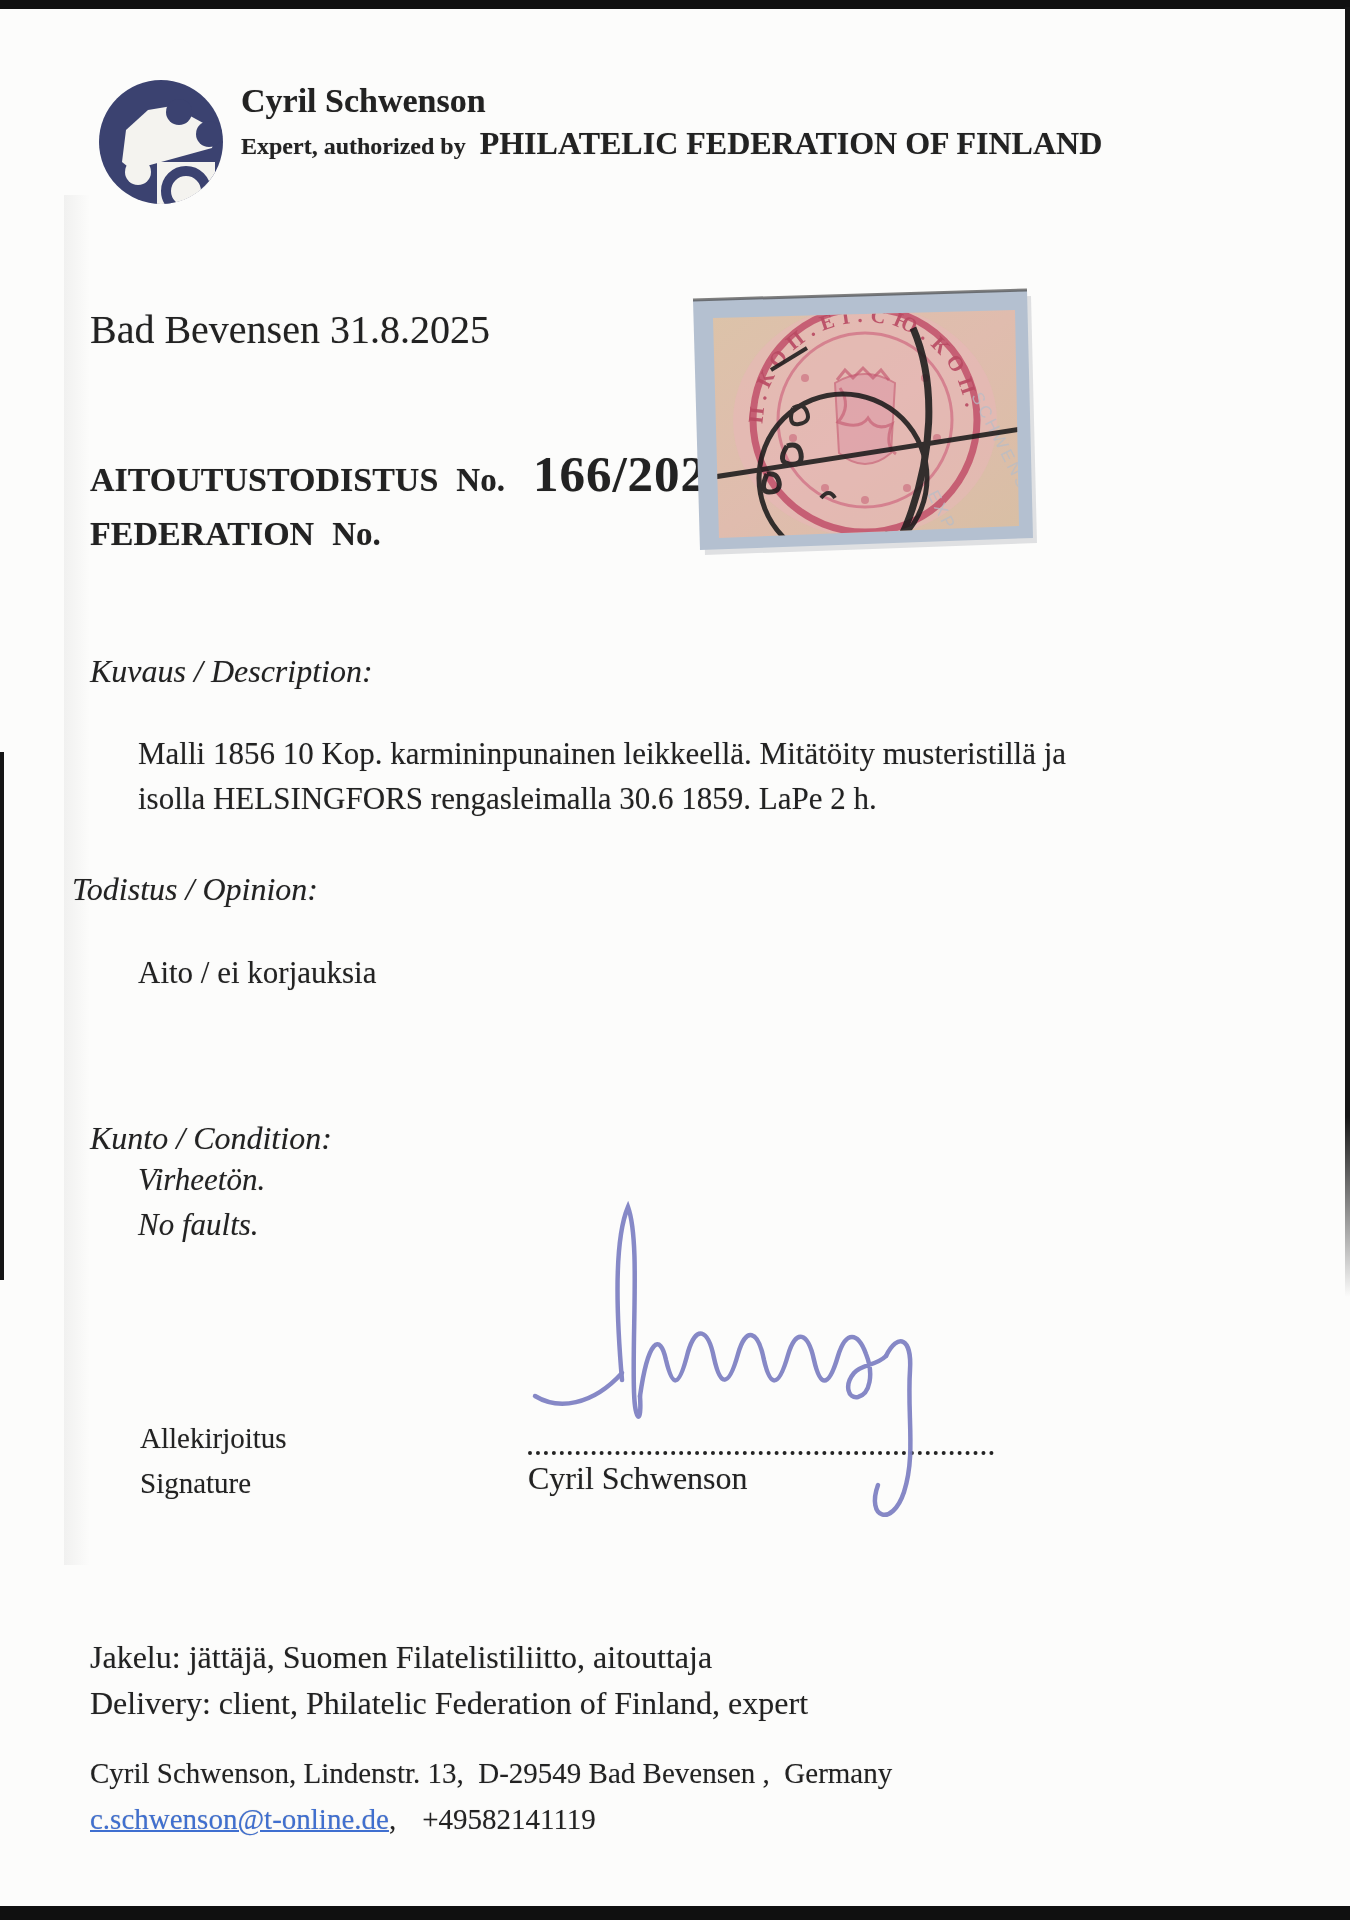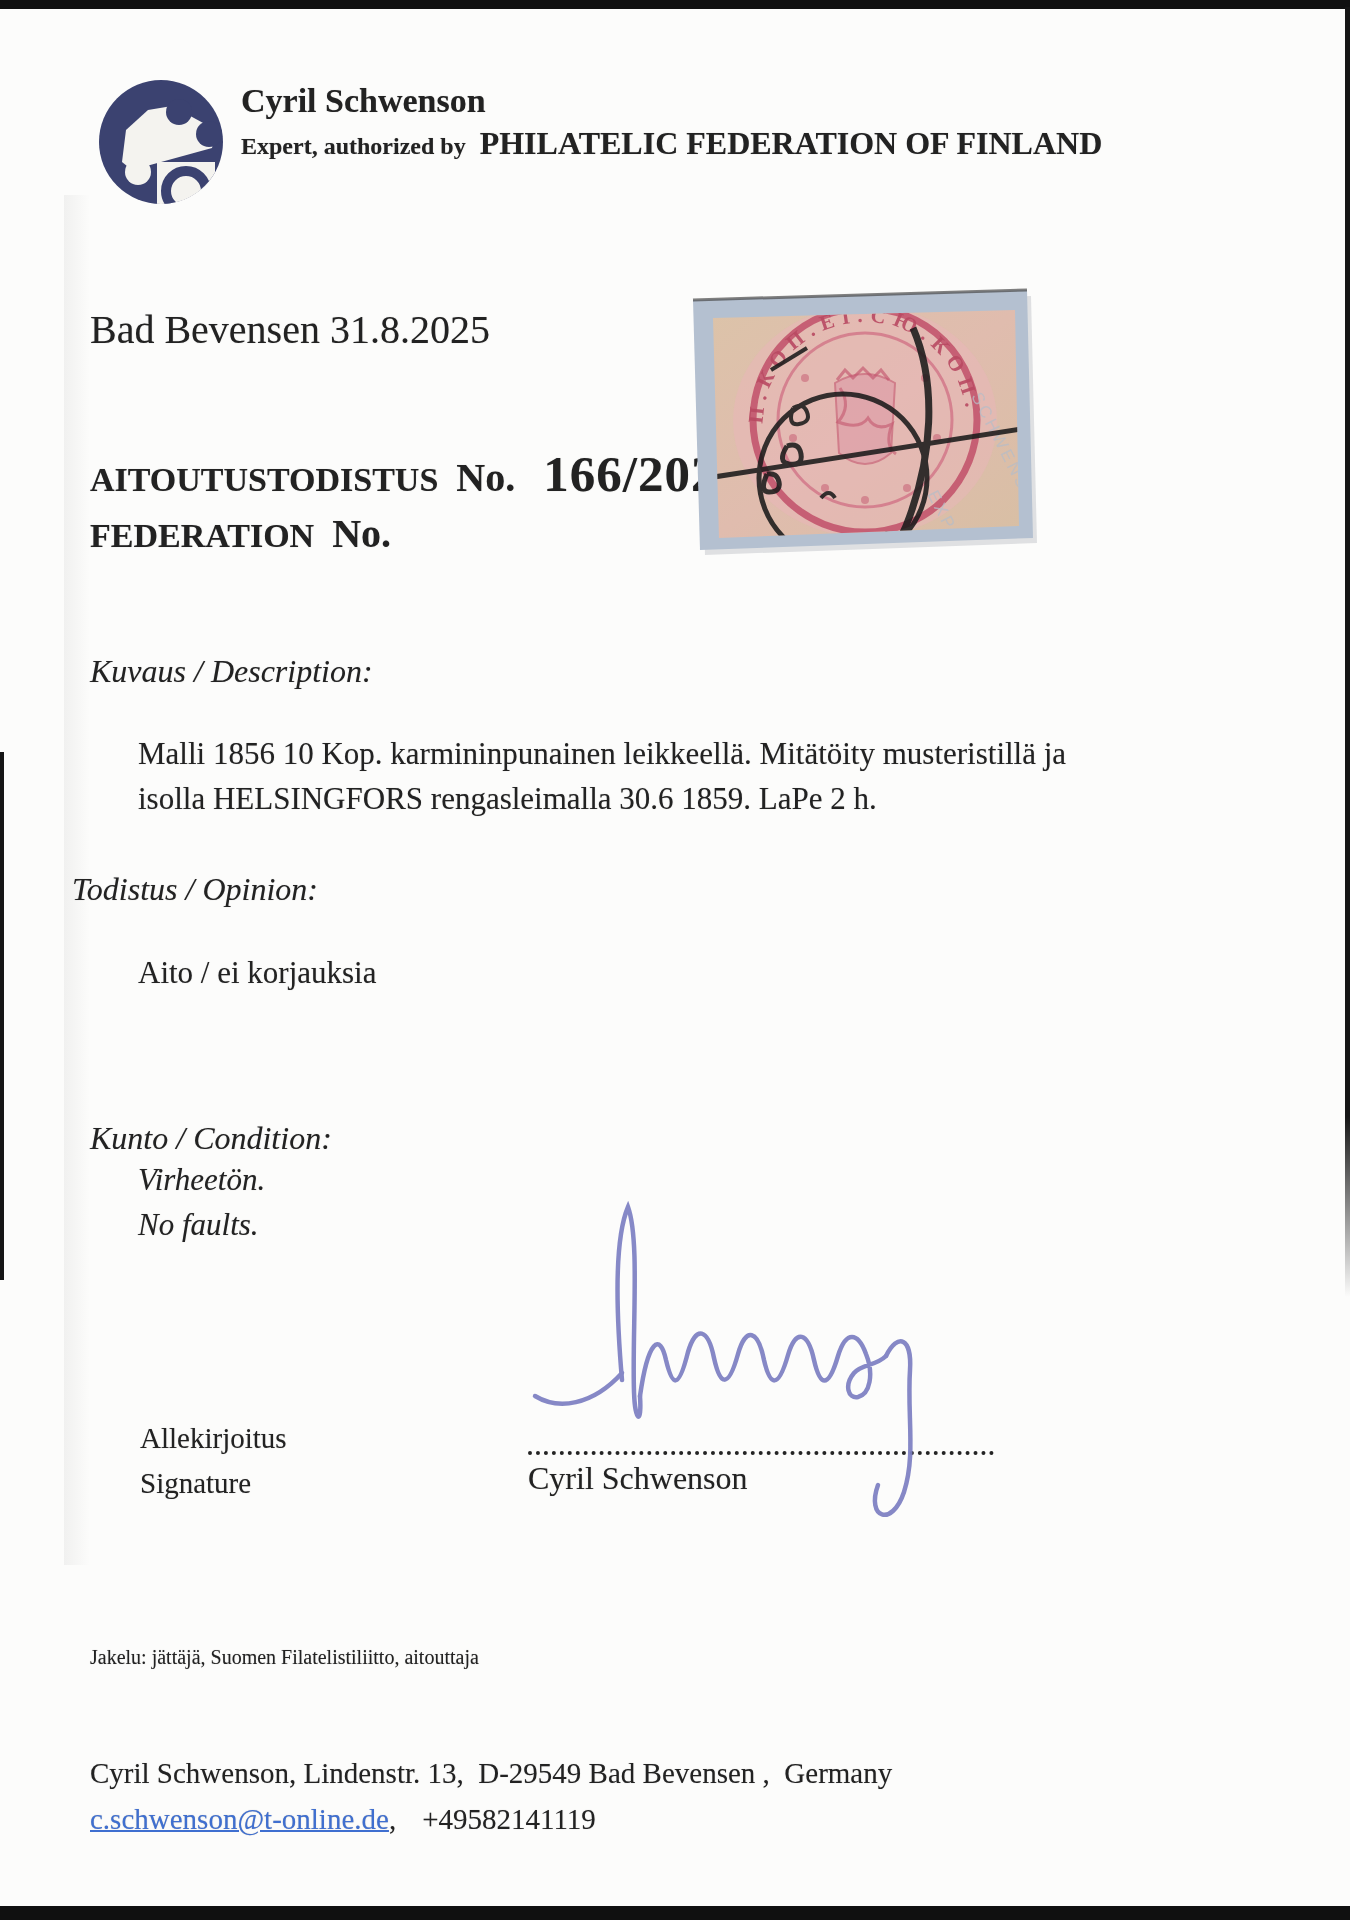--- a/index.html
+++ b/index.html
@@ -30,39 +30,39 @@
   .hdr .name{font-size:34px;font-weight:bold;}
   .hdr .l2{margin-top:11px;font-size:24px;font-weight:bold;}
   .hdr .l2 .big{font-size:28px;}
   .hdr .l3{margin-top:9px;font-size:24px;font-weight:bold;}
   .hdr .l3 .big{font-size:32px;}
 
   .dateline{left:90px;top:306px;font-size:40px;}
 
   .cert{left:90px;top:450px;font-weight:bold;line-height:48px;}
   .cert .t{font-size:34px;}
-  .cert .no{font-size:40px;margin-left:14px;}
+  .cert .no{font-size:33px;margin-left:14px;}
   .cert .num{font-size:51px;margin-left:24px;letter-spacing:1px;font-family:Liberation Serif, serif;}
 
   .sec-label{font-style:italic;font-size:32px;}
   .body-2l{font-size:31px;line-height:45px;}
 
   .lbl-desc{left:90px;top:653px;}
   .bod-desc{left:138px;top:731px;}
   .lbl-op{left:72px;top:871px;text-align:center;}
   .bod-op{left:138px;top:950px;}
   .lbl-cond{left:90px;top:1120px;}
   .bod-cond{left:138px;top:1157px;font-style:italic;}
 
   .sig-labels{left:140px;top:1416px;font-size:29px;line-height:45px;}
   .dotline{left:528px;top:1415px;width:466px;height:36px;border-bottom:4px dotted #242424;}
   .sig-name{left:528px;top:1460px;font-size:32px;}
   .sig-svg{left:500px;top:1180px;width:540px;height:400px;pointer-events:none;}
 
-  .foot1{left:90px;top:1634px;font-size:20px;line-height:46px;}
+  .foot1{left:90px;top:1634px;font-size:32px;line-height:46px;}
   .foot2{left:90px;top:1750px;font-size:29px;line-height:46px;}
   .email{color:#3f6fd0;text-decoration:underline;text-decoration-thickness:2px;cursor:pointer;}
   .phone-gap{display:inline-block;width:26px;}
 
   .stamp-wrap{left:675px;top:288px;width:380px;height:272px;}
 </style>
 </head>
 <body>
 
 <div class="page">
@@ -205,20 +205,21 @@
         <path d="M35,216 C58,230 92,226 122,193"></path>
         <path d="M122,200 C116,130 114,60 128,27 C140,60 132,150 134,212 C135,242 142,246 140,216"></path>
         <path d="M140,216 C148,160 160,152 166,180 C172,205 178,212 188,172 C196,145 208,148 214,178 C220,205 228,210 238,174 C246,146 258,150 264,180 C270,206 278,210 288,175 C296,148 308,152 314,180 C320,206 328,210 338,176 C346,150 358,152 366,174 C374,194 370,214 358,217 C348,219 344,205 354,193 C362,184 376,186 386,176"></path>
         <path d="M386,176 C398,152 412,158 410,190 C407,235 416,275 404,312 C392,348 366,338 378,305"></path>
       </g>
     </svg>
   </div>
 
   <div class="abs foot1 txt">
     <div>Jakelu: jättäjä, Suomen Filatelistiliitto, aitouttaja</div>
+    <div>Delivery: client, Philatelic Federation of Finland, expert</div>
   </div>
   <div class="abs foot2 txt">
     <div style="white-space:pre-wrap;">Cyril Schwenson, Lindenstr. 13,  D-29549 Bad Bevensen ,  Germany</div>
     <div>
       <span class="email">c.schwenson@t-online.de</span><span>,</span><span class="phone-gap"></span><span>+49582141119</span>
     </div>
   </div>
 
 </div>
 

